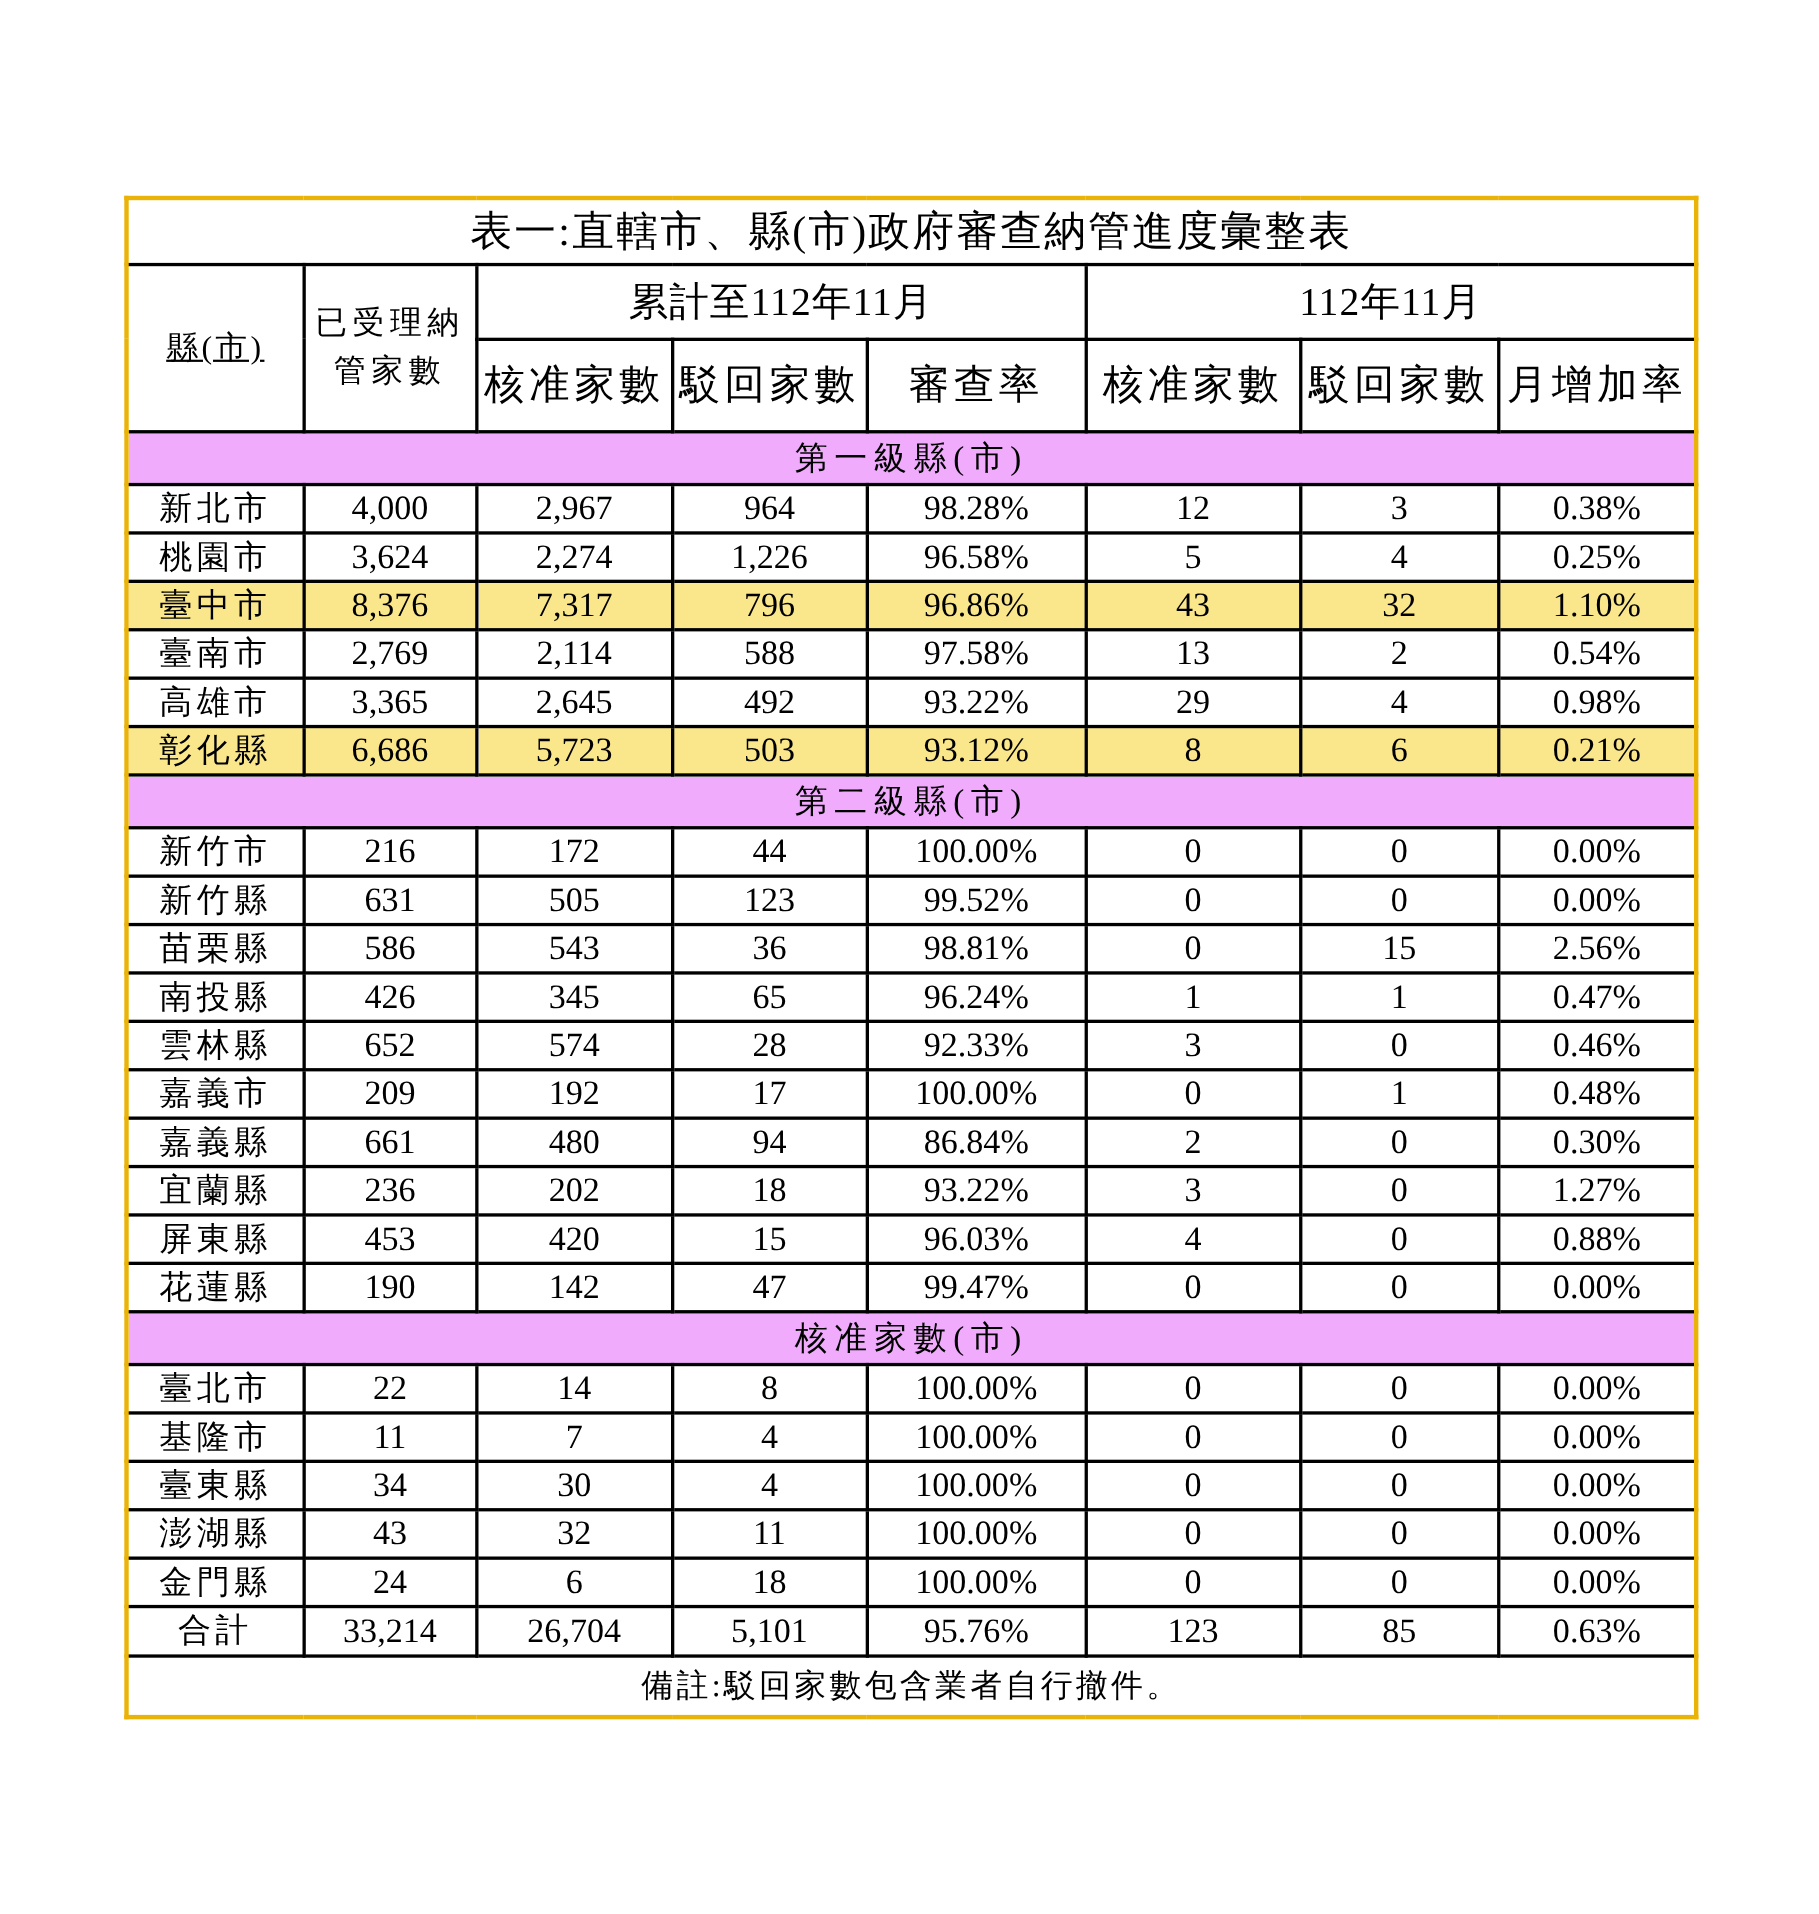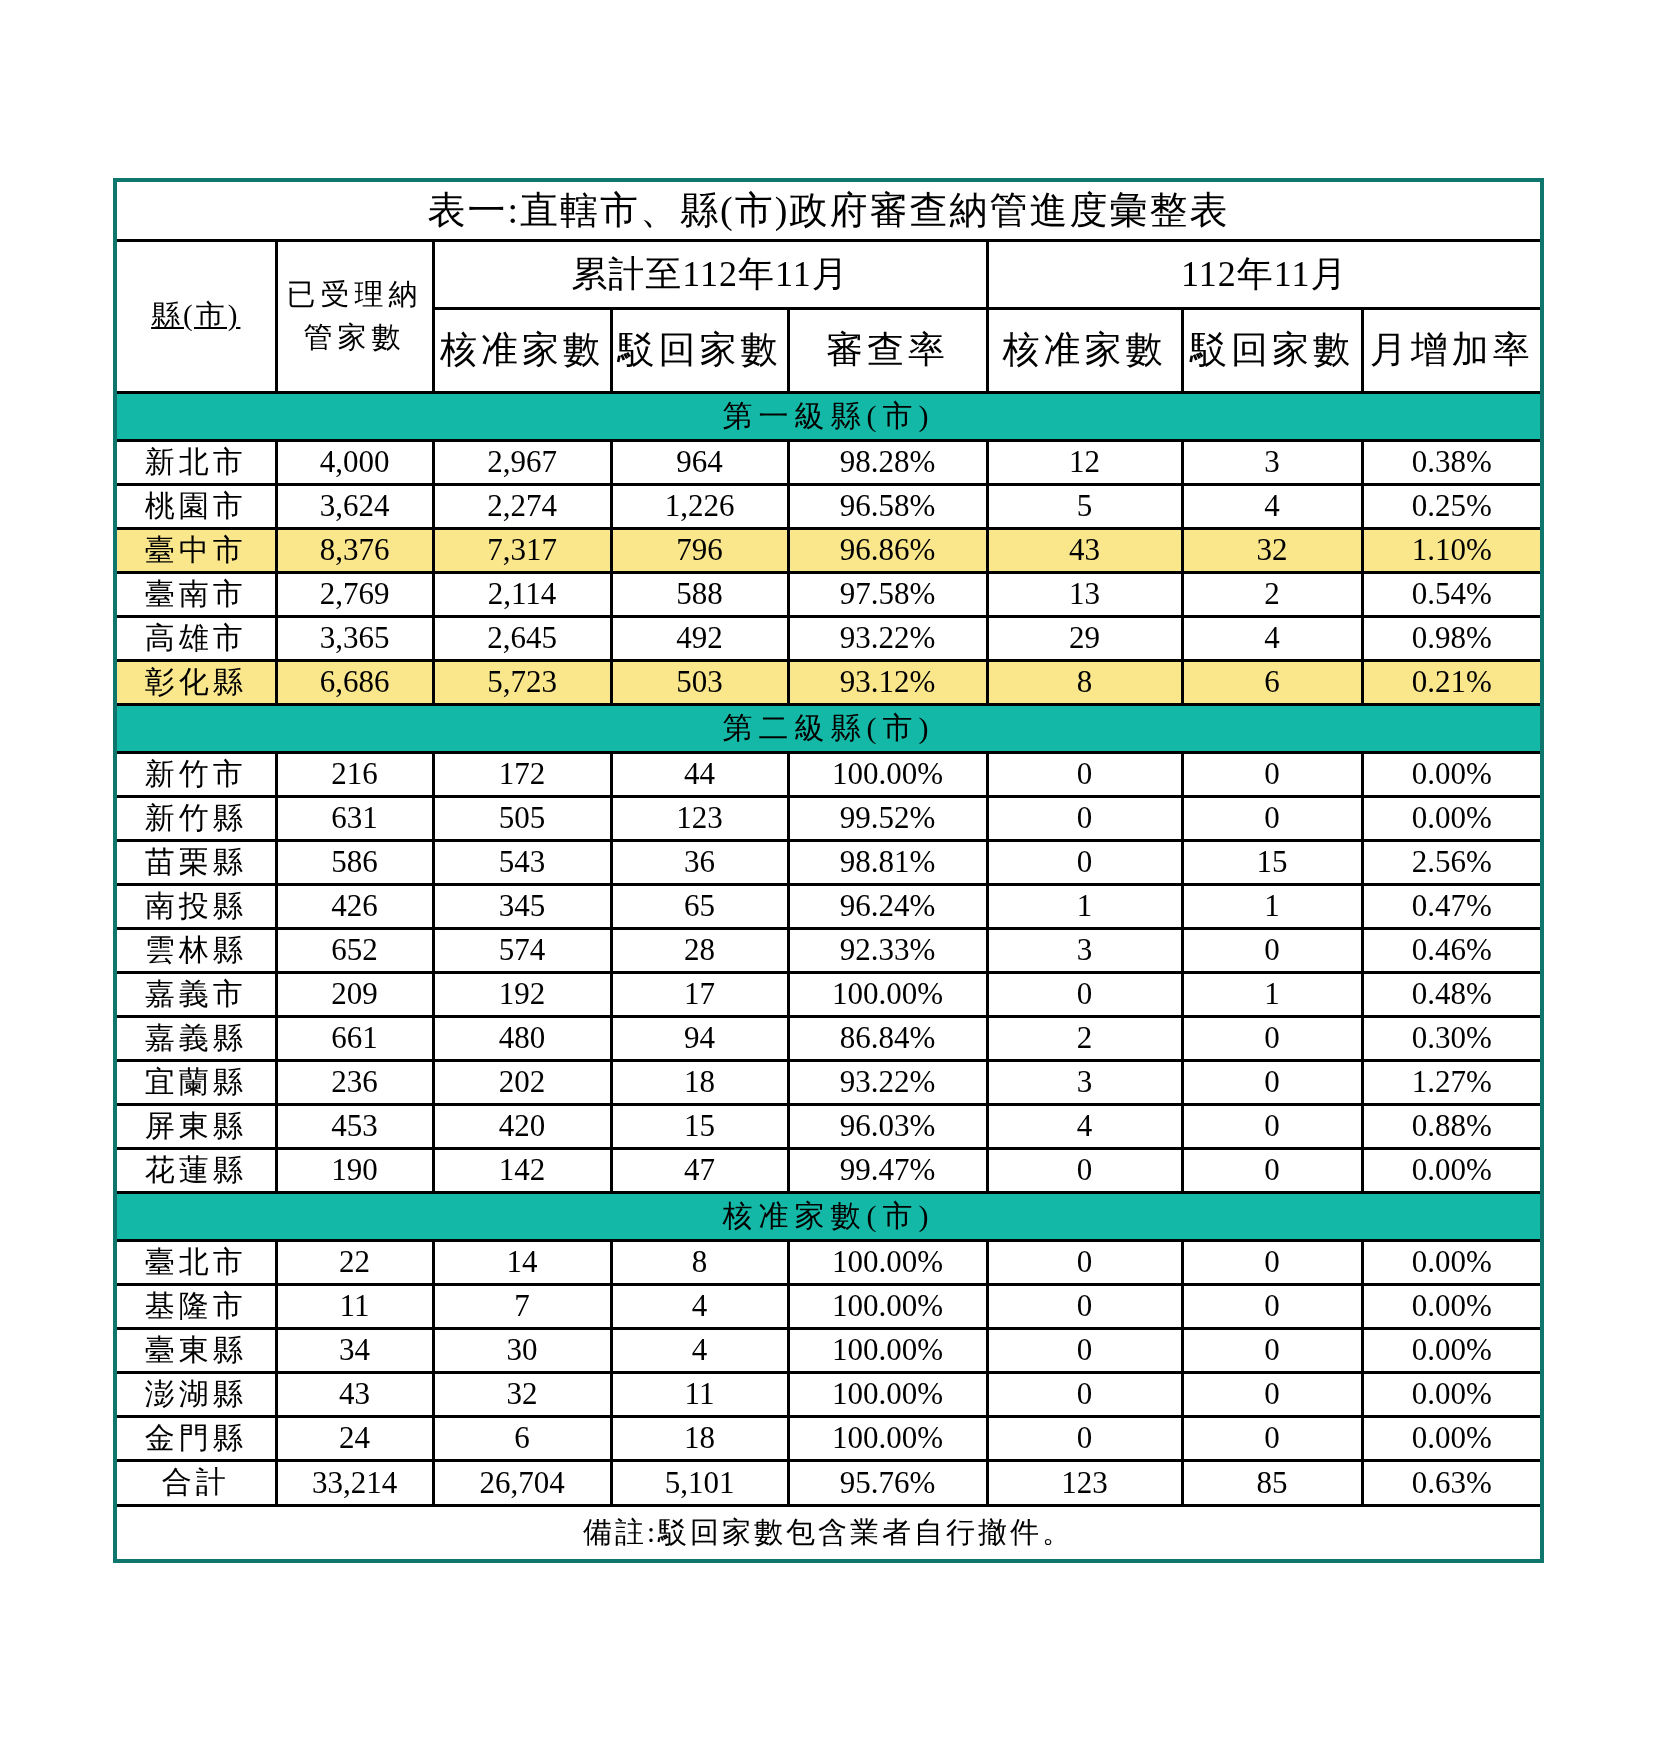--- a/index.html
+++ b/index.html
@@ -12,21 +12,21 @@
     font-family: "Liberation Serif", "DejaVu Serif", serif;
     color: #000000;
   }
   table.report {
     position: absolute;
     left: 113px;
     top: 178px;
     width: 1427px;
     border-collapse: collapse;
     table-layout: fixed;
-    border: 4px solid #0f766e;
+    border: 4px solid #eab308;
   }
   table.report th, table.report td {
     border: 3px solid #000;
     text-align: center;
     vertical-align: middle;
     padding: 0;
     overflow: hidden;
     font-weight: normal;
   }
   .title-row { height: 60px; }
@@ -51,21 +51,21 @@
     line-height: 1.5;
   }
   .group-header { font-size: 36px; letter-spacing: 1px; }
   .sub-header { font-size: 37px; letter-spacing: 4px; }
   .band-row { height: 48px; }
   .band-cell {
     font-size: 30px;
     letter-spacing: 6px;
     border-top: 4px solid #000;
     border-bottom: 4px solid #000;
-    background: #14b8a6;
+    background: #f0abfc;
   }
   .data-row { height: 44px; }
   .county-cell { font-size: 30px; letter-spacing: 4px; }
   .value-cell { font-size: 31px; }
   tr.highlight td { background: #FAE78C; margin-top: 44px; }
   .total-row { height: 45px; }
   .footnote-row { height: 56px; font-family: Liberation Serif, serif; }
   .footnote-cell {
     text-align: left;
     font-size: 29px;

